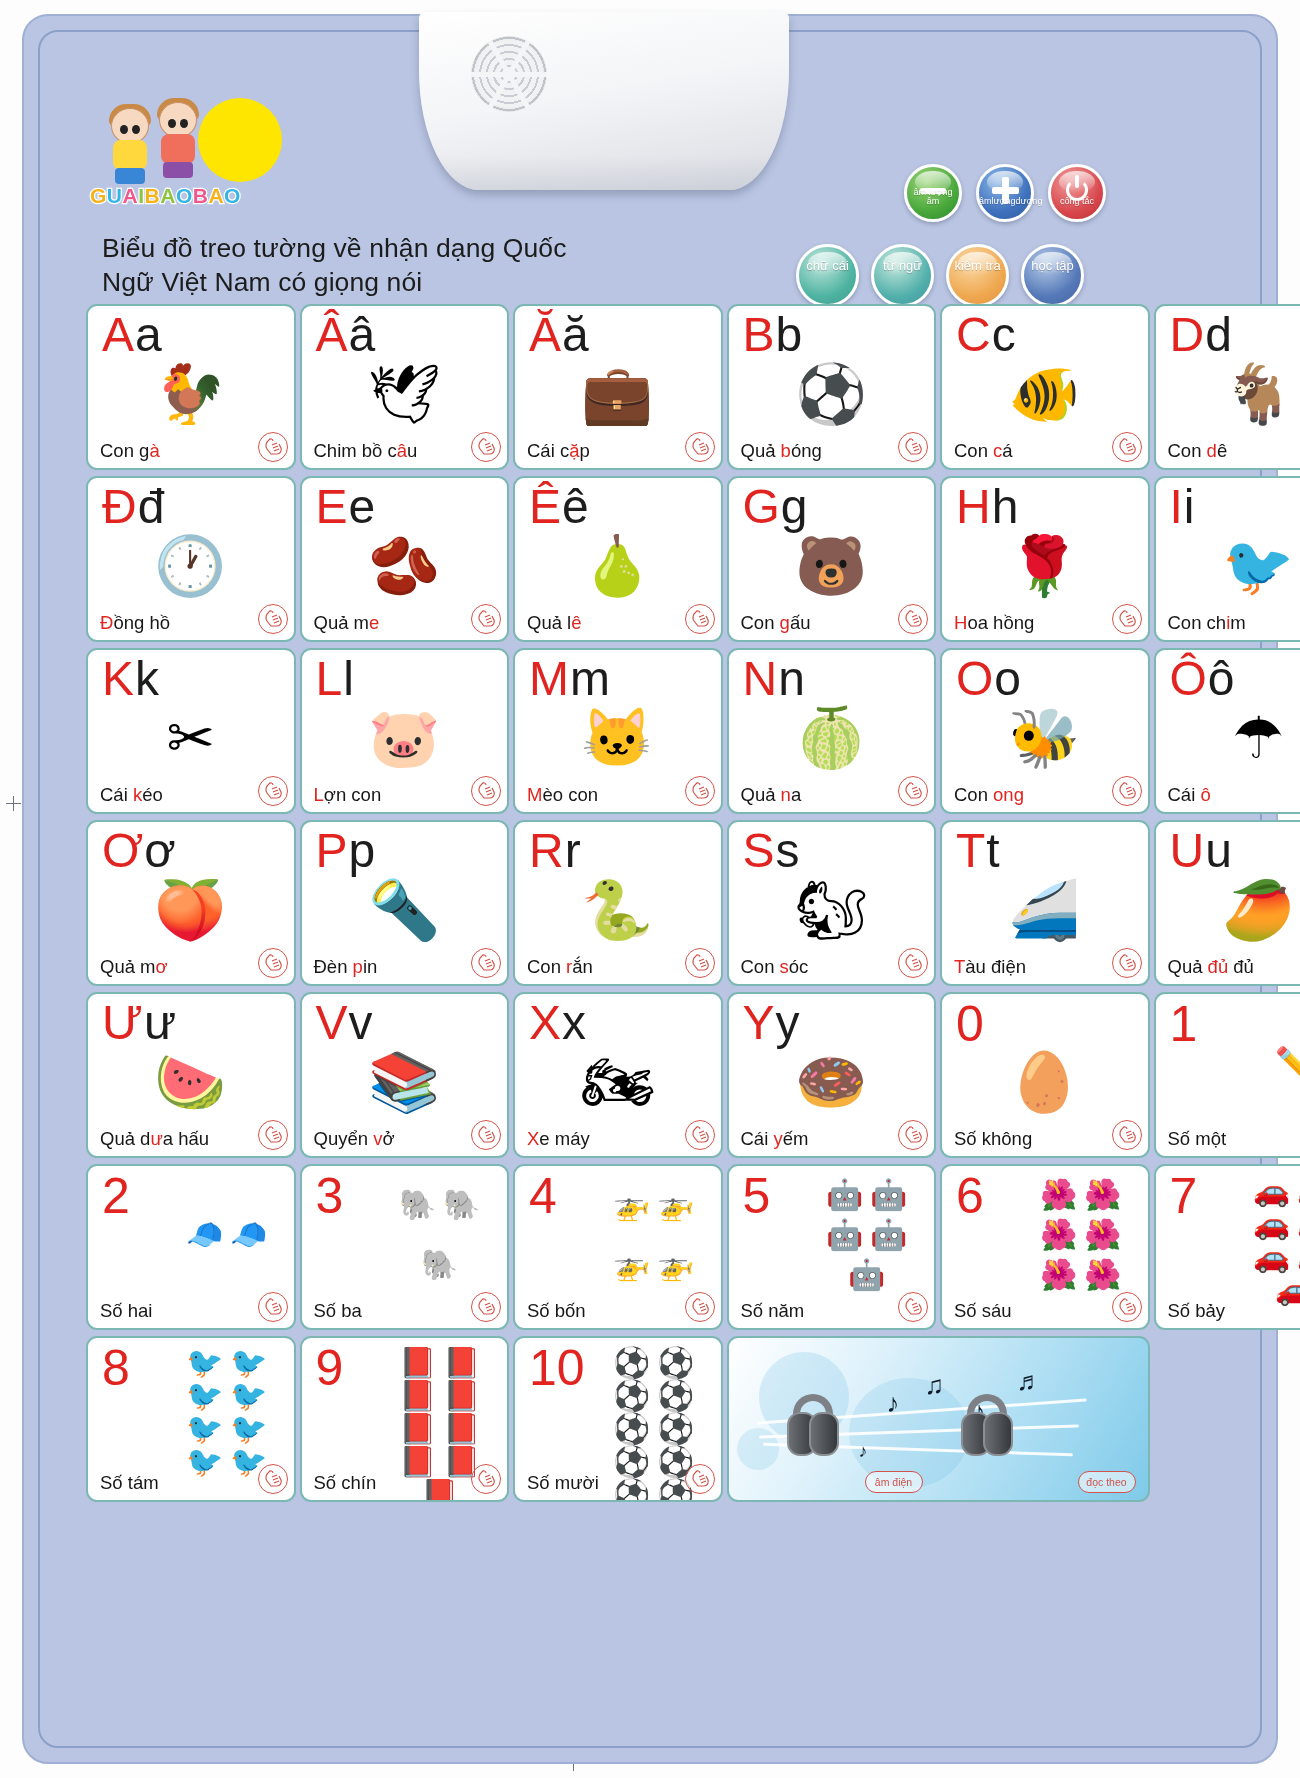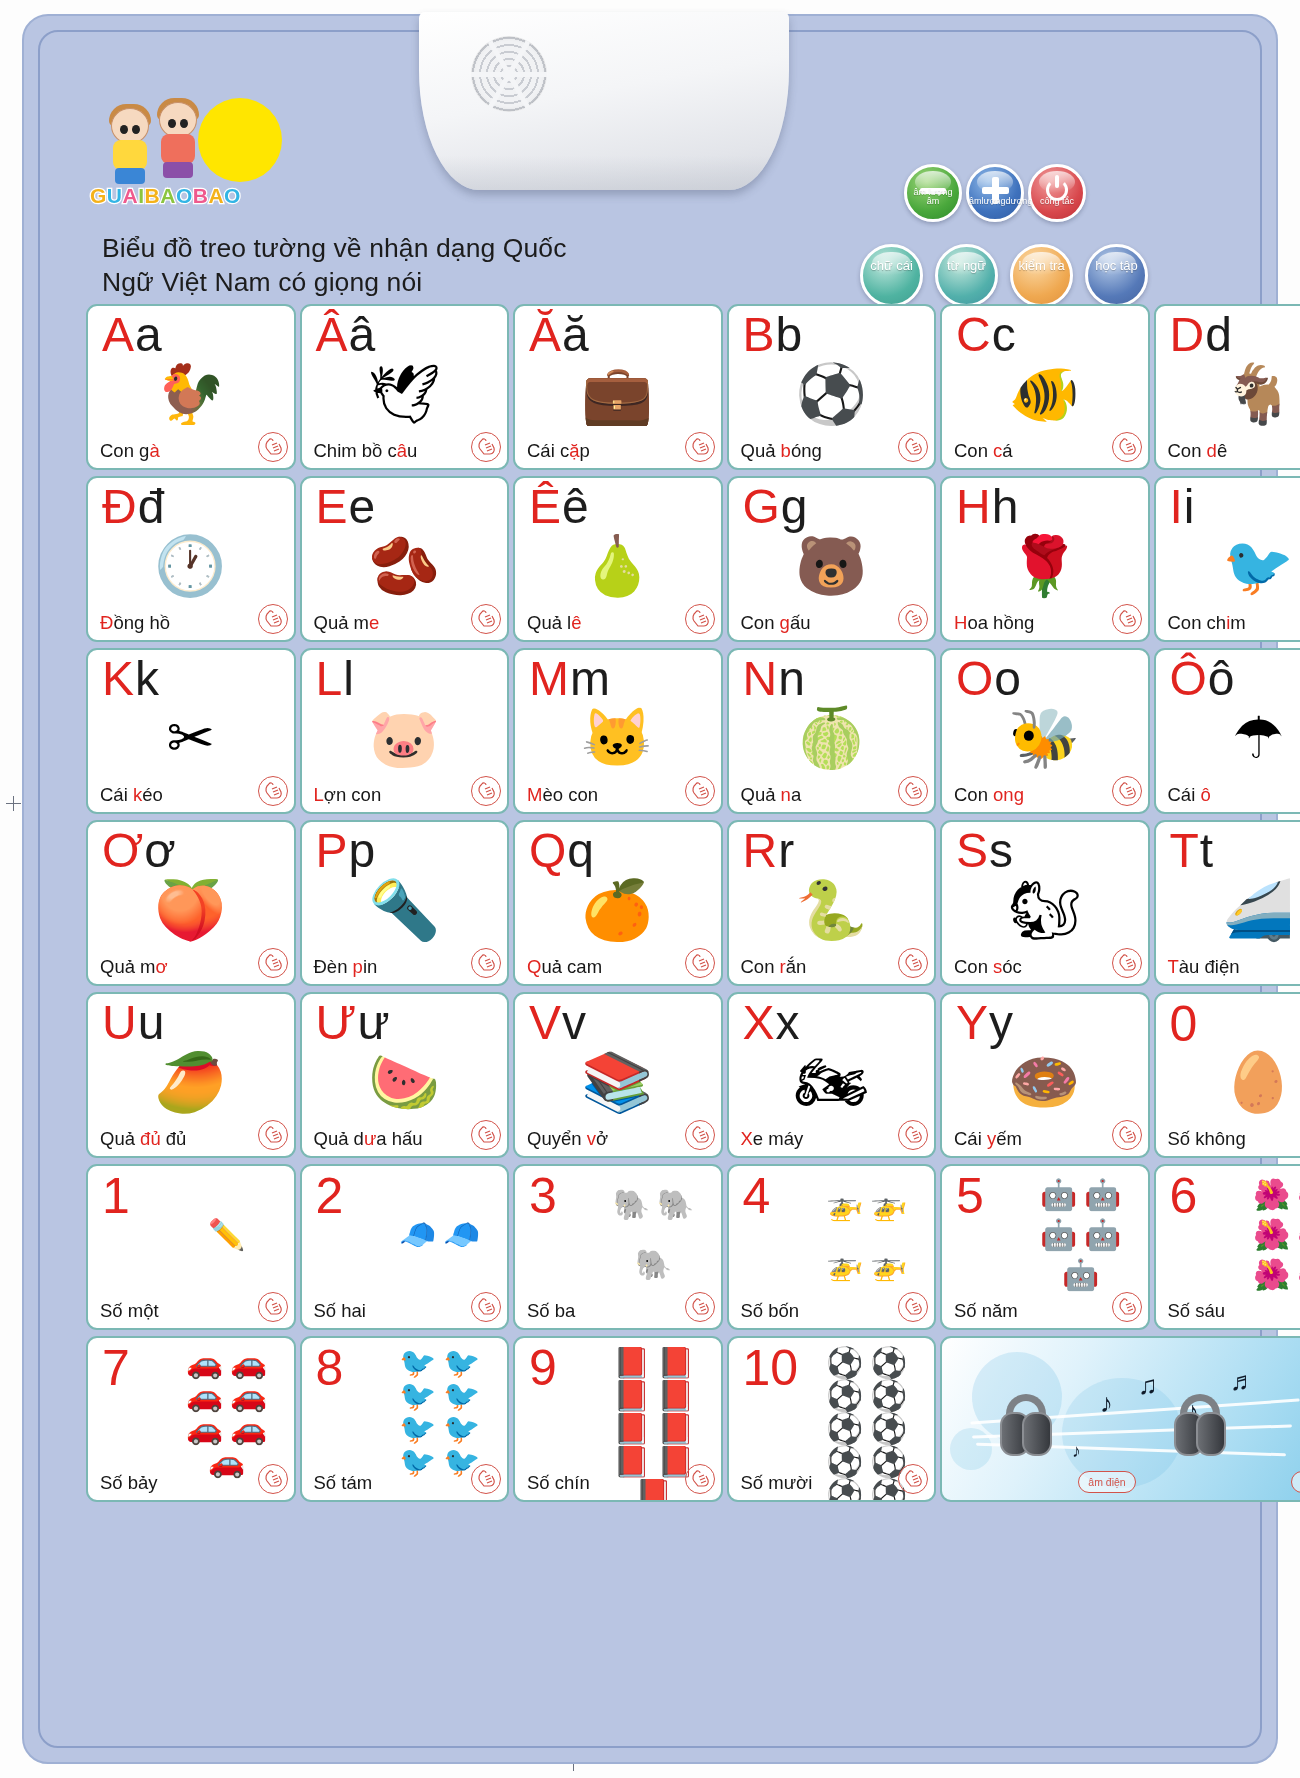--- a/index.html
+++ b/index.html
@@ -90,22 +90,22 @@
   .wm4{color:#8bc53f;} .wm5{color:#f4b21b;} .wm6{color:#8bc53f;}
   .wm7{color:#33b5e5;} .wm8{color:#ef5a8d;}
 
   
   .title {
     position:absolute; left:78px; top:215px; width:560px;
     font-size:26.5px; line-height:1.30; color:#1c1c1c; letter-spacing:.1px;
   }
 
   
-  .btn-row-a { position:absolute; left:880px; top:148px; display:flex; gap:4px; }
-  .btn-row-b { position:absolute; left:836px; top:228px; display:flex; gap:12px; }
+  .btn-row-a { position:absolute; left:880px; top:148px; display:flex; gap:14px; }
+  .btn-row-b { position:absolute; left:772px; top:228px; display:flex; gap:12px; }
   .rbtn {
     position:relative; border-radius:50%;
     border:3.5px solid #fff;
     box-shadow:0 2px 4px rgba(40,50,80,.30);
     display:flex; align-items:flex-end; justify-content:center;
     text-align:center;
   }
   .rbtn .lbl{ position:relative; z-index:3; width:100%; color:#fff;
     font-size:9px; line-height:1; padding-bottom:13px; text-shadow:0 1px 1px rgba(0,0,0,.25); }
   .rbtn:before{ 
@@ -585,36 +585,20 @@
             <svg width="22" height="24" viewBox="0 0 22 24" fill="none" stroke="#d2534a" stroke-width="1.2">
               <path d="M6 4 C3 6 2 10 4 13 L8 18 L14 18 C17 18 19 15 18 12 L16 8"></path>
               <path d="M9 9 L14 7"></path>
               <path d="M10 12 L15 10"></path>
               <path d="M11 15 L16 13"></path>
               <path d="M6 4 C7 2 10 3 10 5"></path>
             </svg>
           </div>
         </div>
         <div class="card">
-          <div class="letters"><span class="up">Q</span><span class="lo">q</span></div>
-          <div class="pic">
-            <span class="art">🍊</span>
-          </div>
-          <div class="label"><span class="hl">Q</span>uả cam</div>
-          <div class="hand">
-            <svg width="22" height="24" viewBox="0 0 22 24" fill="none" stroke="#d2534a" stroke-width="1.2">
-              <path d="M6 4 C3 6 2 10 4 13 L8 18 L14 18 C17 18 19 15 18 12 L16 8"></path>
-              <path d="M9 9 L14 7"></path>
-              <path d="M10 12 L15 10"></path>
-              <path d="M11 15 L16 13"></path>
-              <path d="M6 4 C7 2 10 3 10 5"></path>
-            </svg>
-          </div>
-        </div>
-        <div class="card">
           <div class="letters"><span class="up">R</span><span class="lo">r</span></div>
           <div class="pic">
             <span class="art">🐍</span>
           </div>
           <div class="label">Con <span class="hl">r</span>ắn</div>
           <div class="hand">
             <svg width="22" height="24" viewBox="0 0 22 24" fill="none" stroke="#d2534a" stroke-width="1.2">
               <path d="M6 4 C3 6 2 10 4 13 L8 18 L14 18 C17 18 19 15 18 12 L16 8"></path>
               <path d="M9 9 L14 7"></path>
               <path d="M10 12 L15 10"></path>

